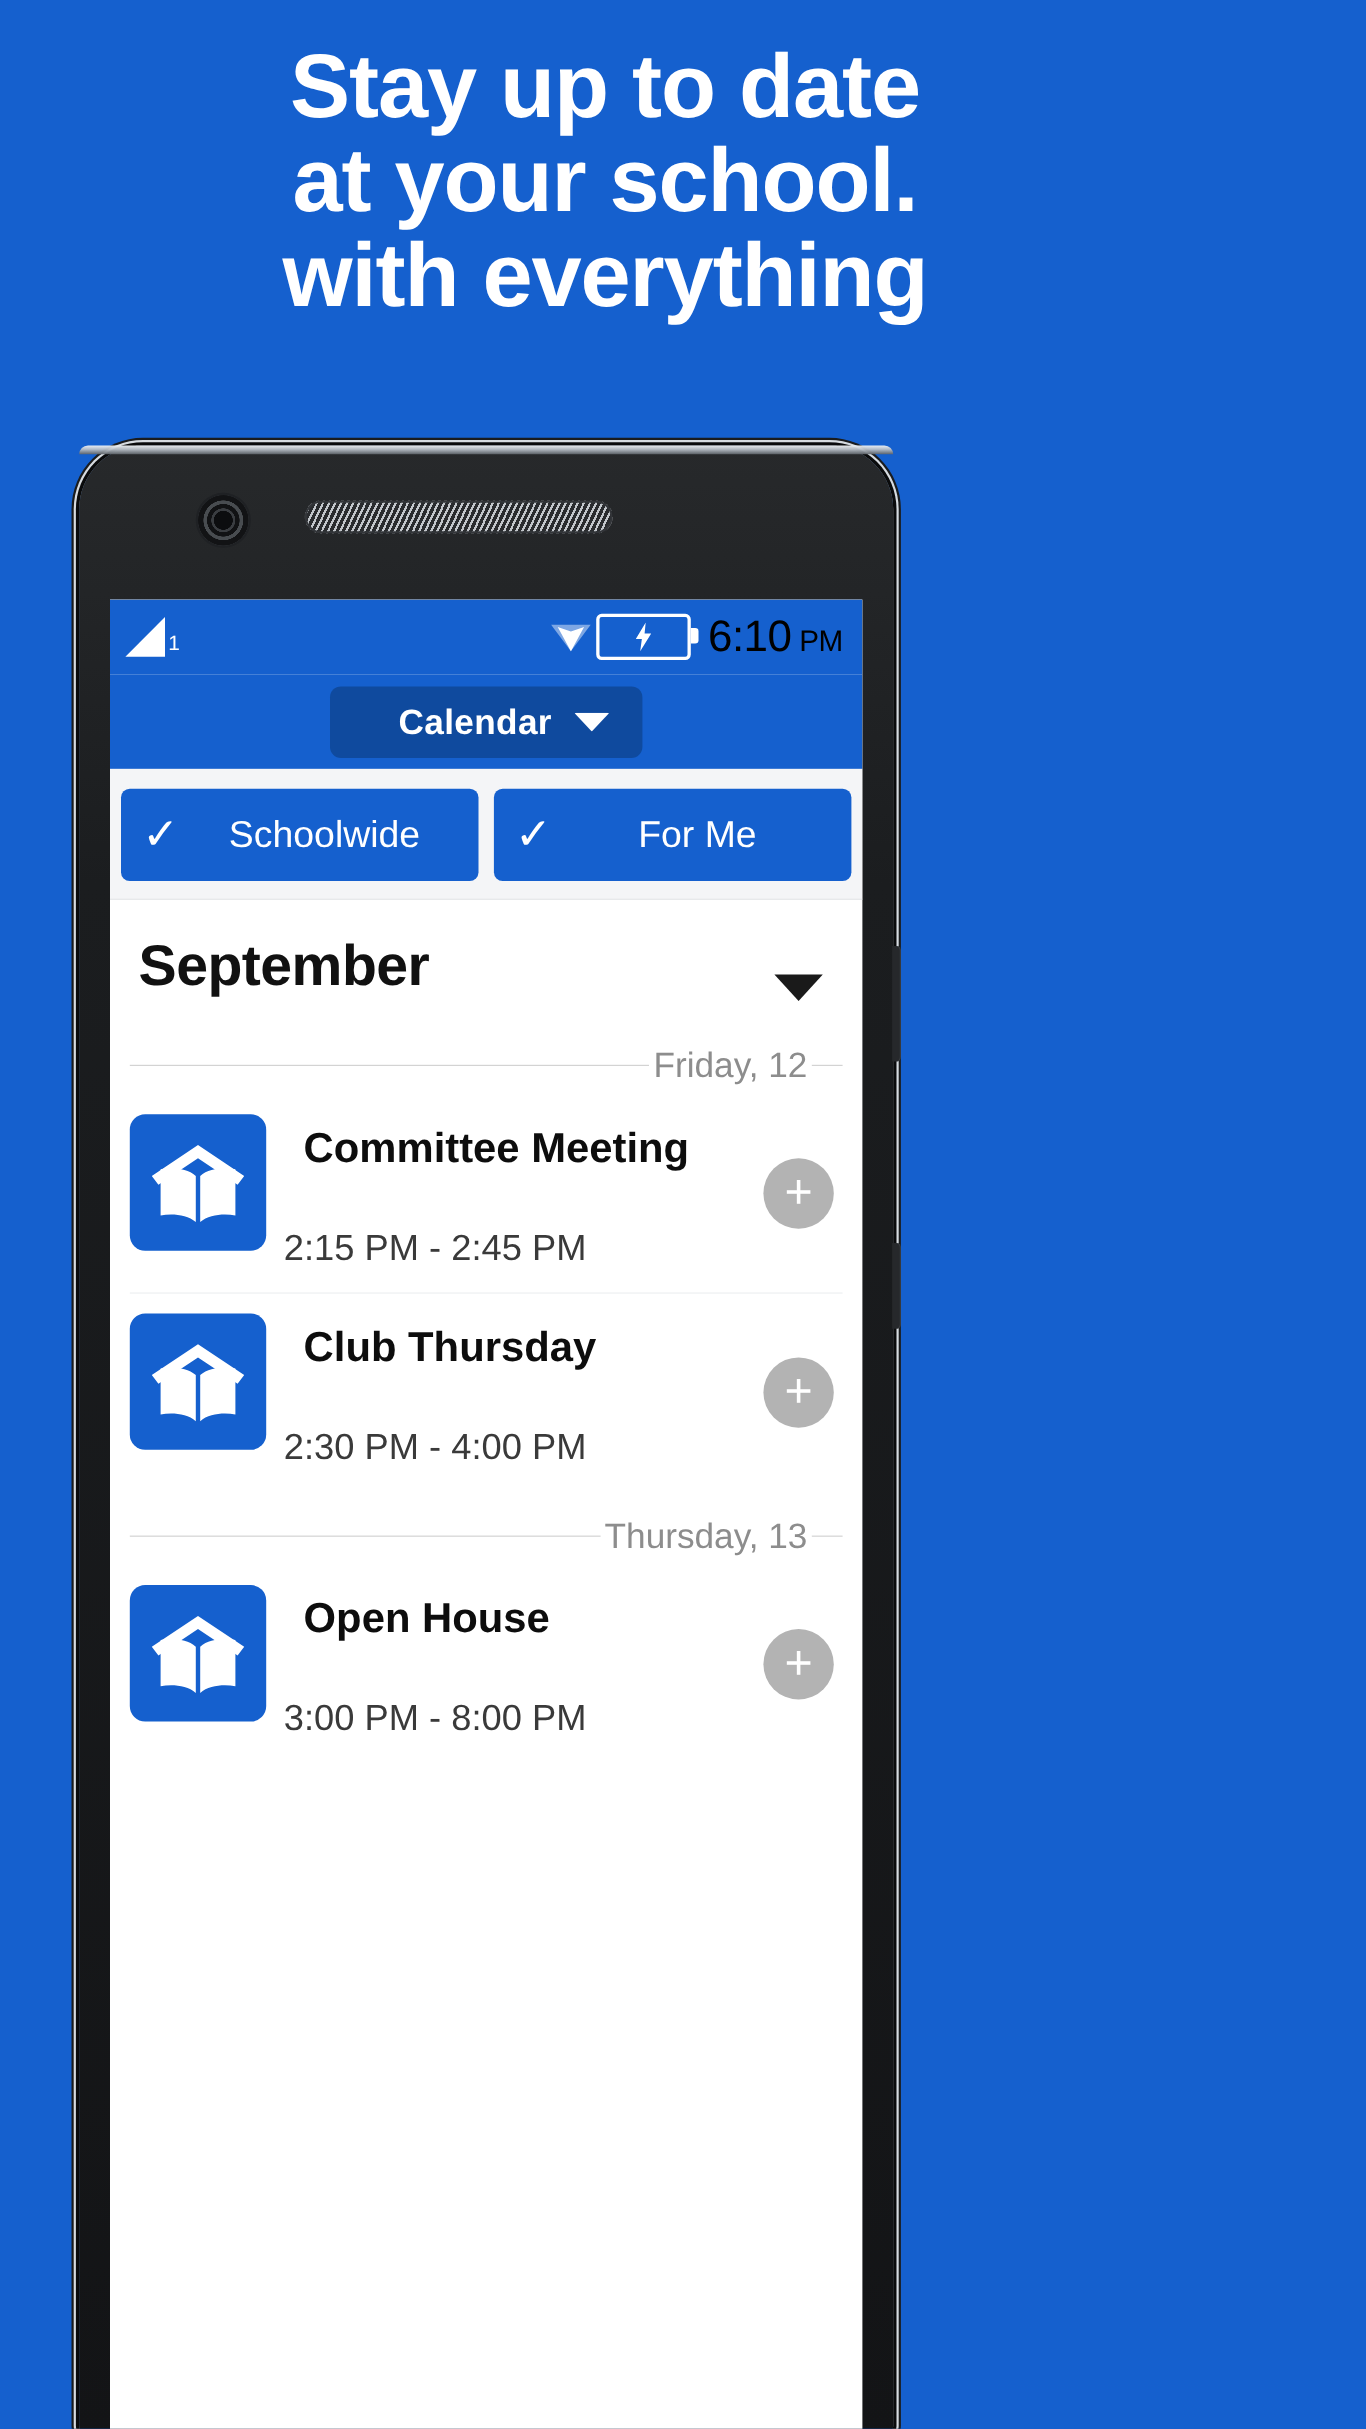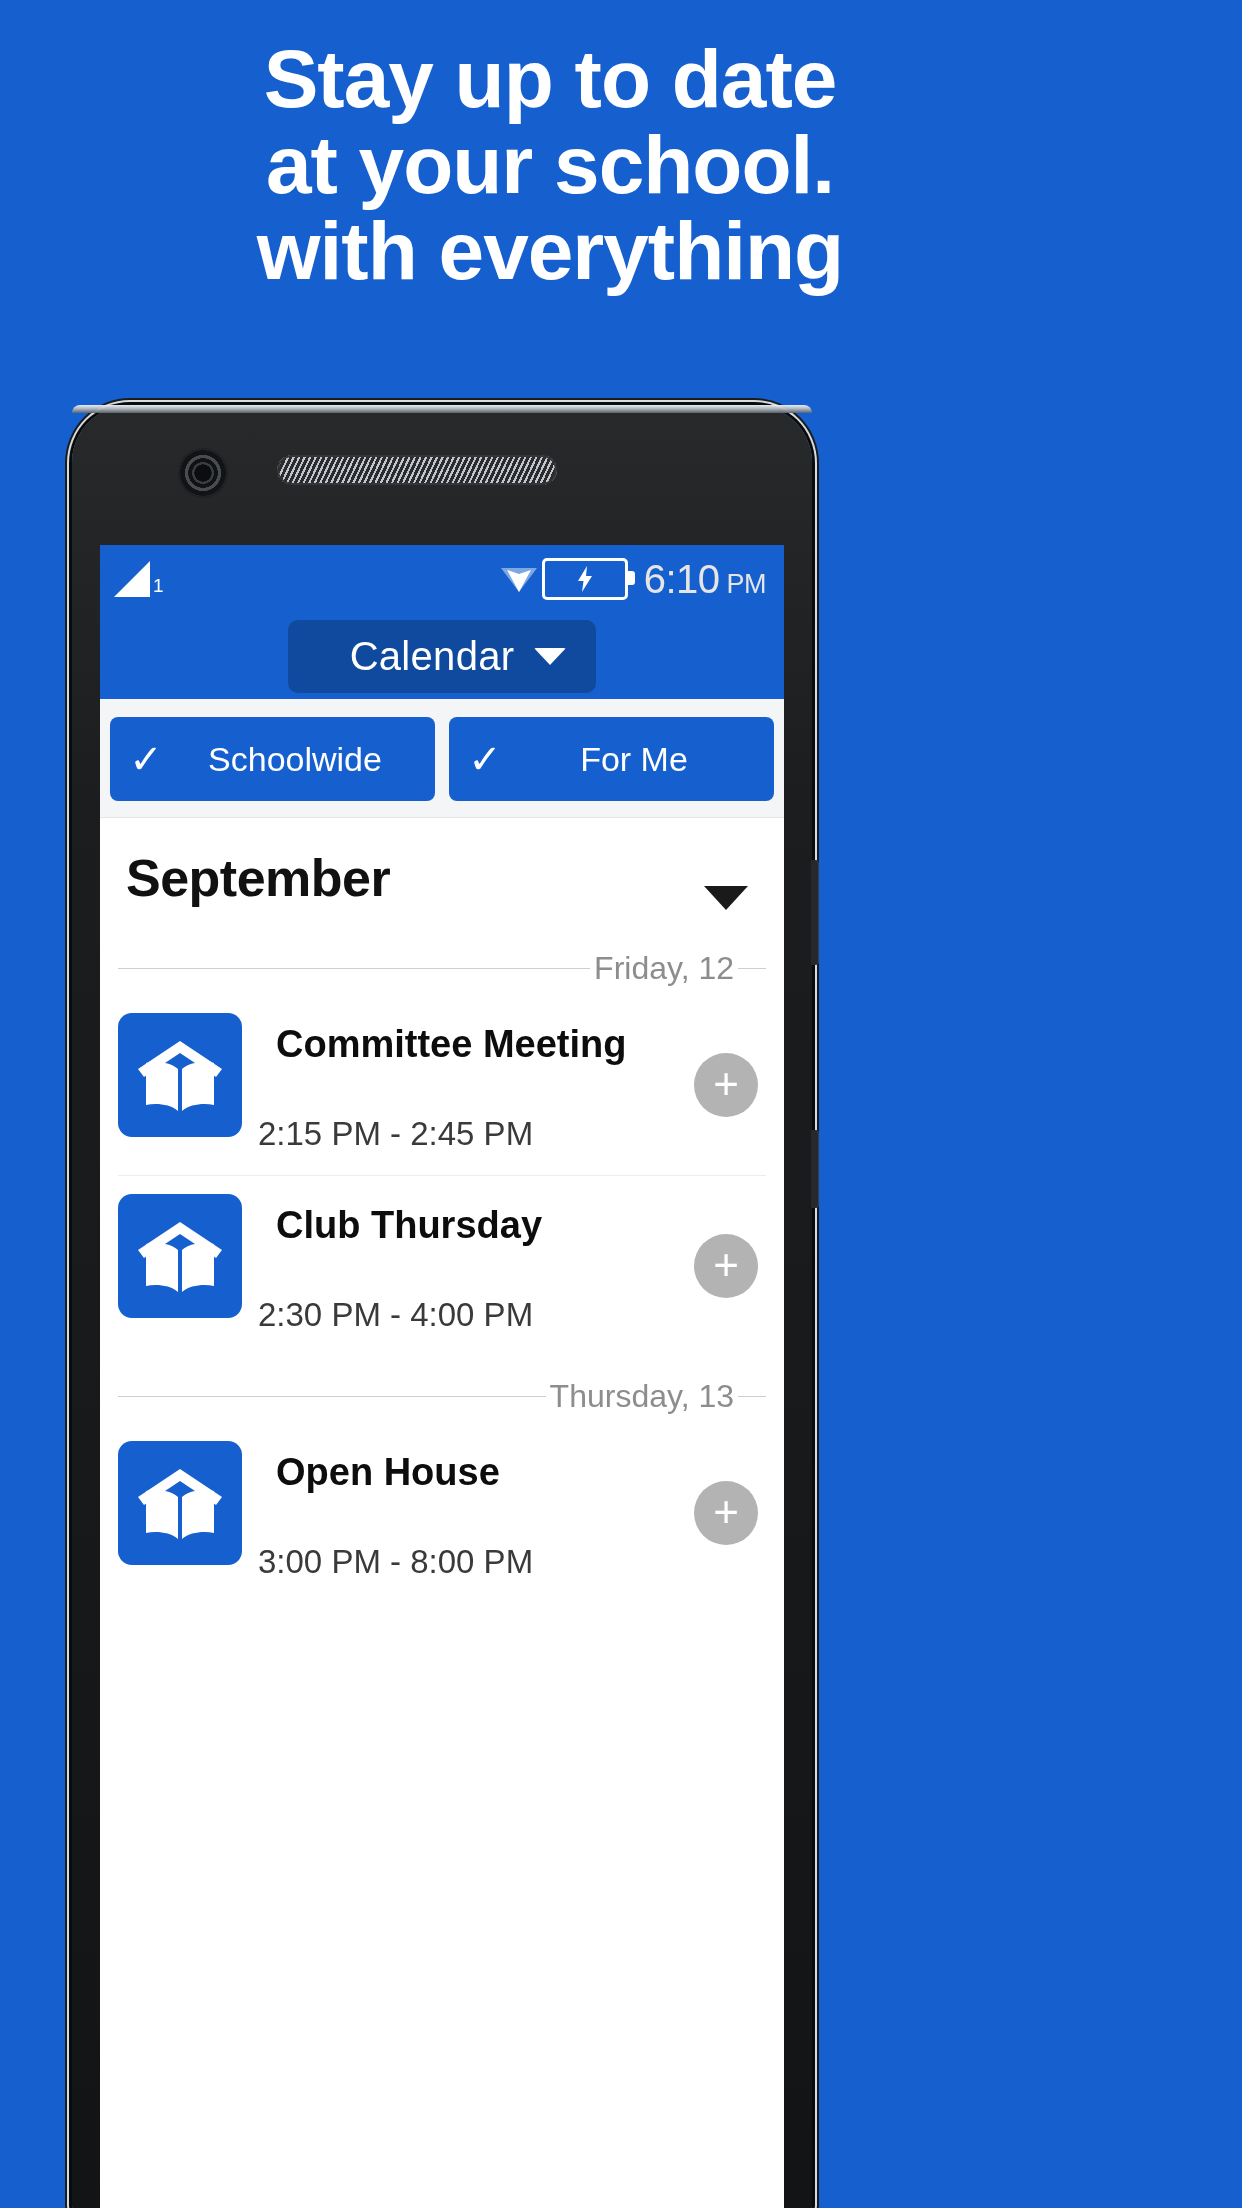--- a/index.html
+++ b/index.html
@@ -70,30 +70,30 @@
   .sb-right{margin-left:auto;display:flex;align-items:center;}
   .wifi{position:relative;width:38px;height:30px;margin-right:4px;}
   .wifi svg{display:block;}
   .batt{
     width:80px;height:36px;border:3px solid #fff;border-radius:5px;
     position:relative;margin-right:16px;display:flex;align-items:center;justify-content:center;
   }
   .batt:after{content:"";position:absolute;right:-10px;top:10px;width:7px;height:14px;
     background:#fff;border-radius:0 3px 3px 0;}
   .bolt{width:18px;height:26px;fill:#fff;}
-  .clock{color:#e5e5e5;font-size:40px;line-height:1;letter-spacing:-.5px;}
+  .clock{color:#000000;font-size:40px;line-height:1;letter-spacing:-.5px;}
   .clock .ampm{font-size:27px;margin-left:7px;}
 
   
   .titlebar{background:#1560ce;height:86px;display:flex;align-items:center;justify-content:center;}
   .title-pill{
     background:#0f4a9e;border-radius:10px;padding:14px 30px;
     display:flex;align-items:center;gap:20px;
   }
-  .title-pill .t-text{color:#fff;font-size:40px;font-weight:normal;letter-spacing:.3px;margin-left:32px;}
+  .title-pill .t-text{color:#fff;font-size:32px;font-weight:bold;letter-spacing:.3px;margin-left:32px;}
   .chev-down{width:0;height:0;border-left:16px solid transparent;border-right:16px solid transparent;
              border-top:17px solid #fff;border-radius:2px;}
 
   
   .chips{
     background:#f4f5f7;padding:18px 10px 16px 10px;display:flex;gap:14px;
     border-bottom:1px solid #e3e5e8;box-sizing:border-box;
   }
   .chip{
     flex:1;background:#1560ce;border-radius:8px;height:84px;

